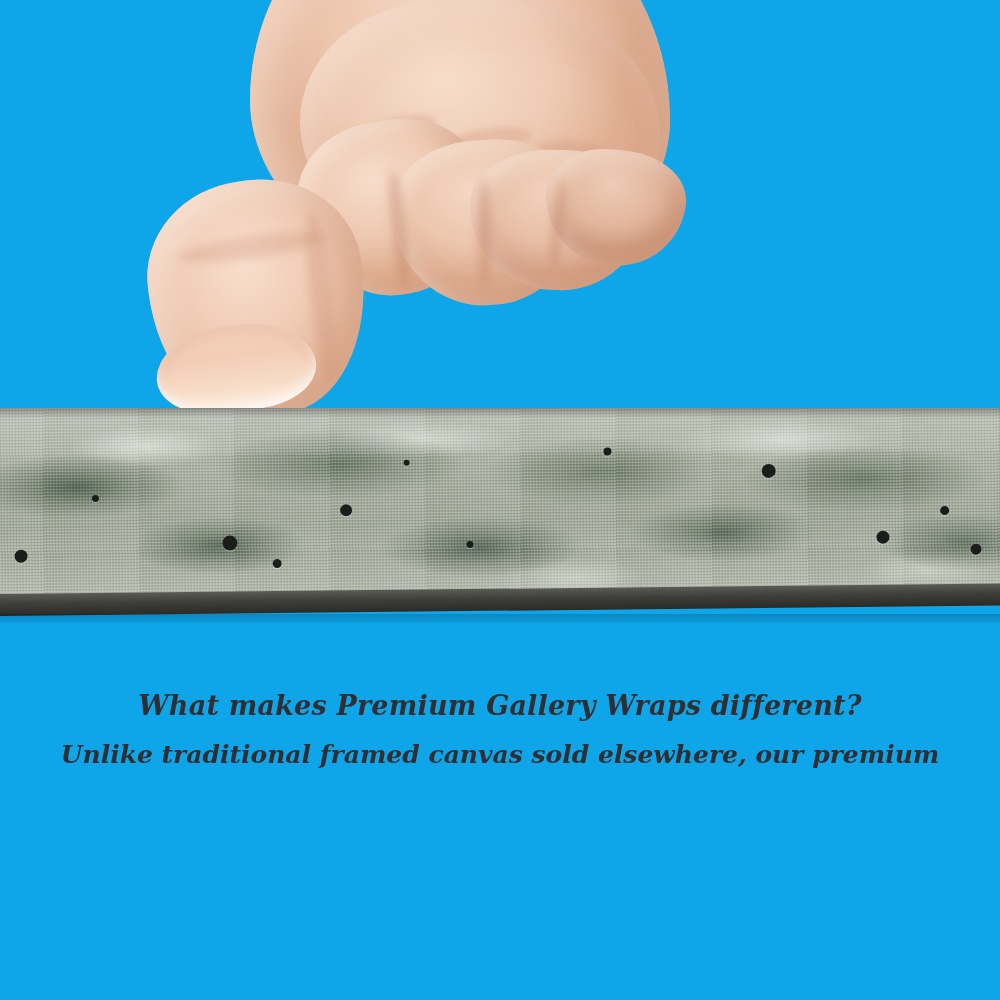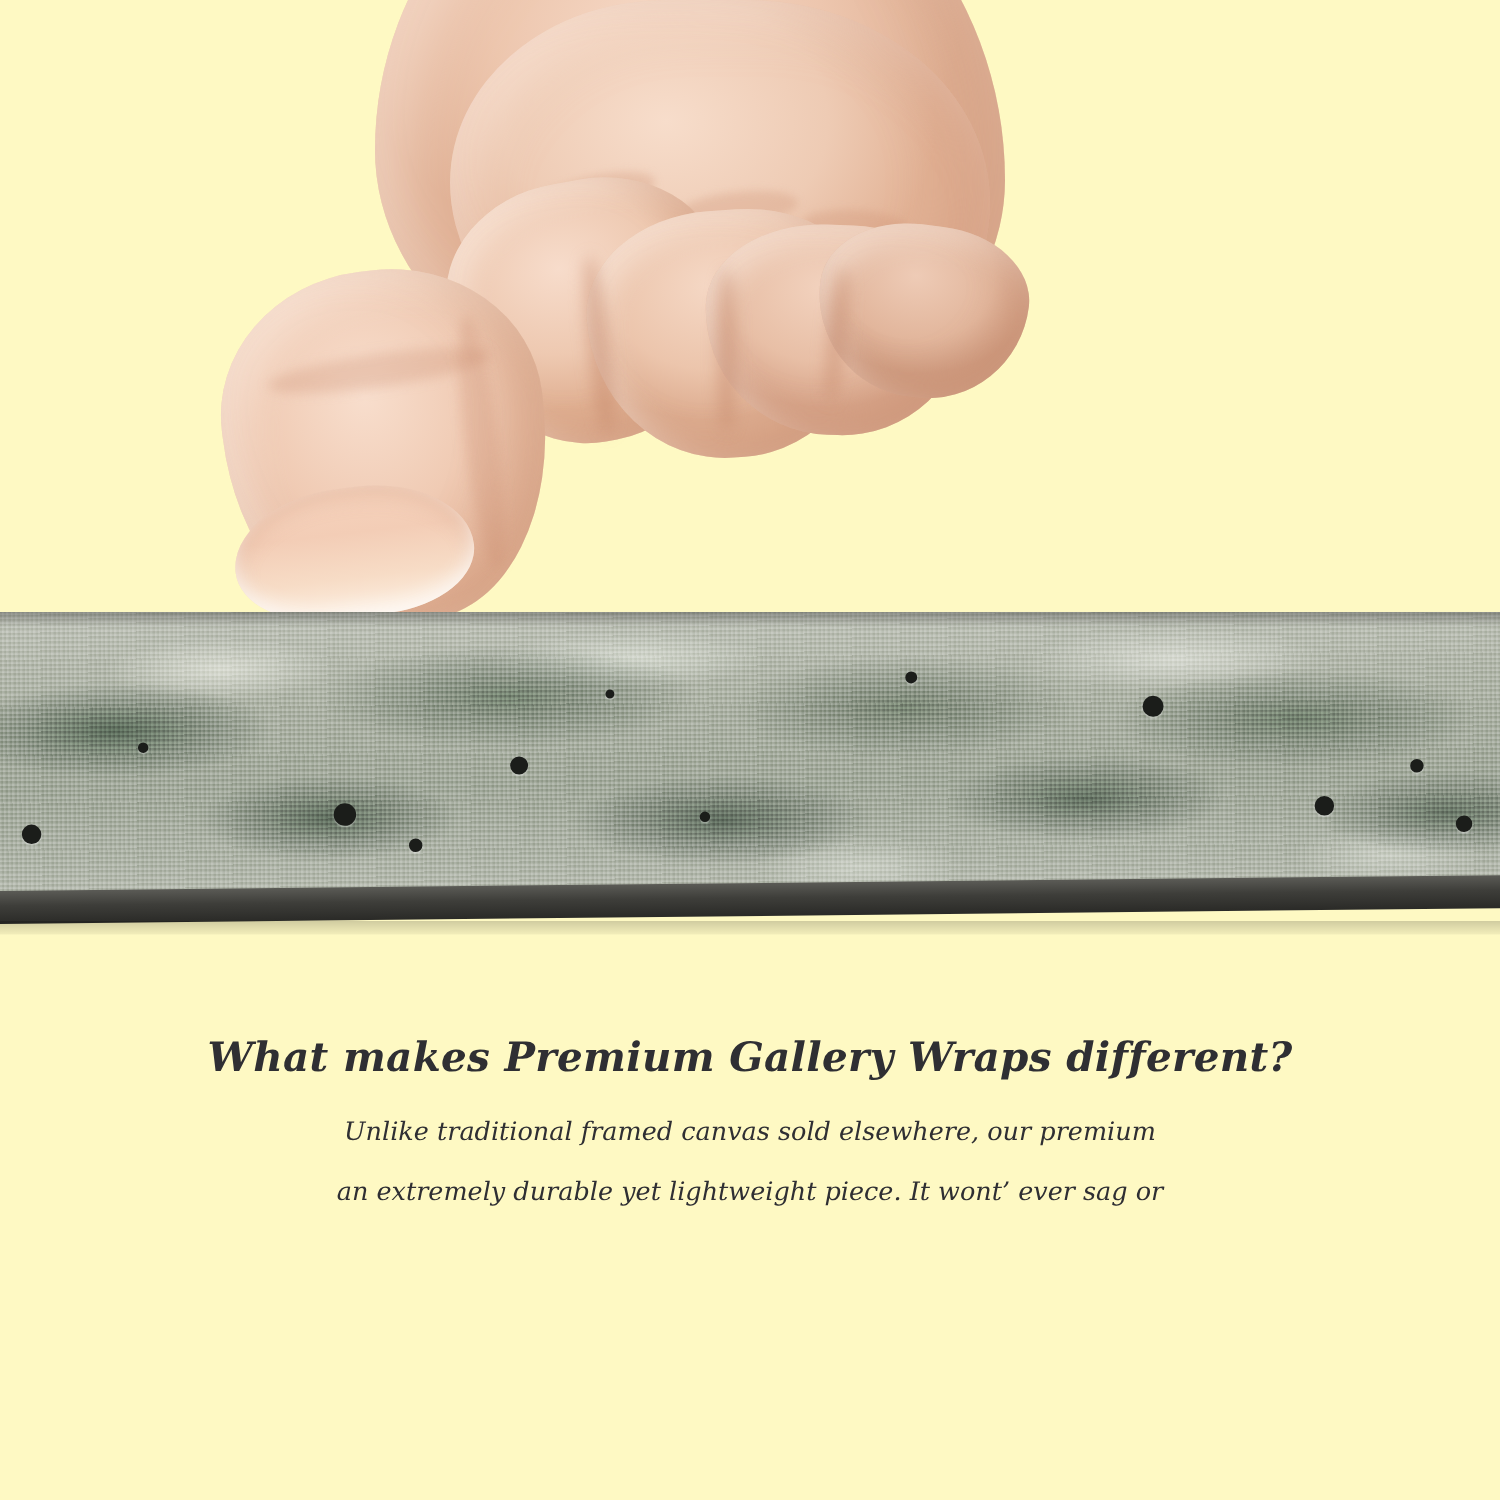--- a/index.html
+++ b/index.html
@@ -11,21 +11,21 @@
     width: 1000px;
     height: 1000px;
     overflow: hidden;
     font-family: "DejaVu Sans", sans-serif;
   }
 
   .stage {
     position: relative;
     width: 1000px;
     height: 1000px;
-    background: #fef9c3;
+    background: #0ea5e9;
   }
 
   
   .hand-area {
     position: absolute;
     left: 0;
     top: 0;
     width: 1000px;
     height: 415px;
     overflow: hidden;
@@ -222,23 +222,23 @@
     font-family: "DejaVu Serif", serif;
     font-style: italic;
   }
   .headline {
     font-size: 27px;
     font-weight: 700;
     letter-spacing: 0.2px;
     margin-bottom: 14px;
   }
   .body-line {
-    font-size: 17px;
+    font-size: 25px;
     line-height: 40px;
-    font-weight: 400;
+    font-weight: 700;
   }
 </style>
 </head>
 <body>
 
 <div class="stage">
 
   <div class="hand-area">
     <div class="fist"></div>
     <div class="fist2"></div>
@@ -279,16 +279,15 @@
       <div class="speck" style="left:974px;top:146px;width:11px;height:11px;"></div>
     </div>
     <div class="strip-top-shadow"></div>
     <div class="strip-side"></div>
     <div class="strip-bottom-fade"></div>
   </div>
 
   <div class="copy">
     <div class="headline">What makes Premium Gallery Wraps different?</div>
     <div class="body-line">Unlike traditional framed canvas sold elsewhere, our premium</div>
-    <div class="body-line">an extremely durable yet lightweight piece. It wont’ ever sag or</div>
   </div>
 
 </div>
 
 </body></html>

